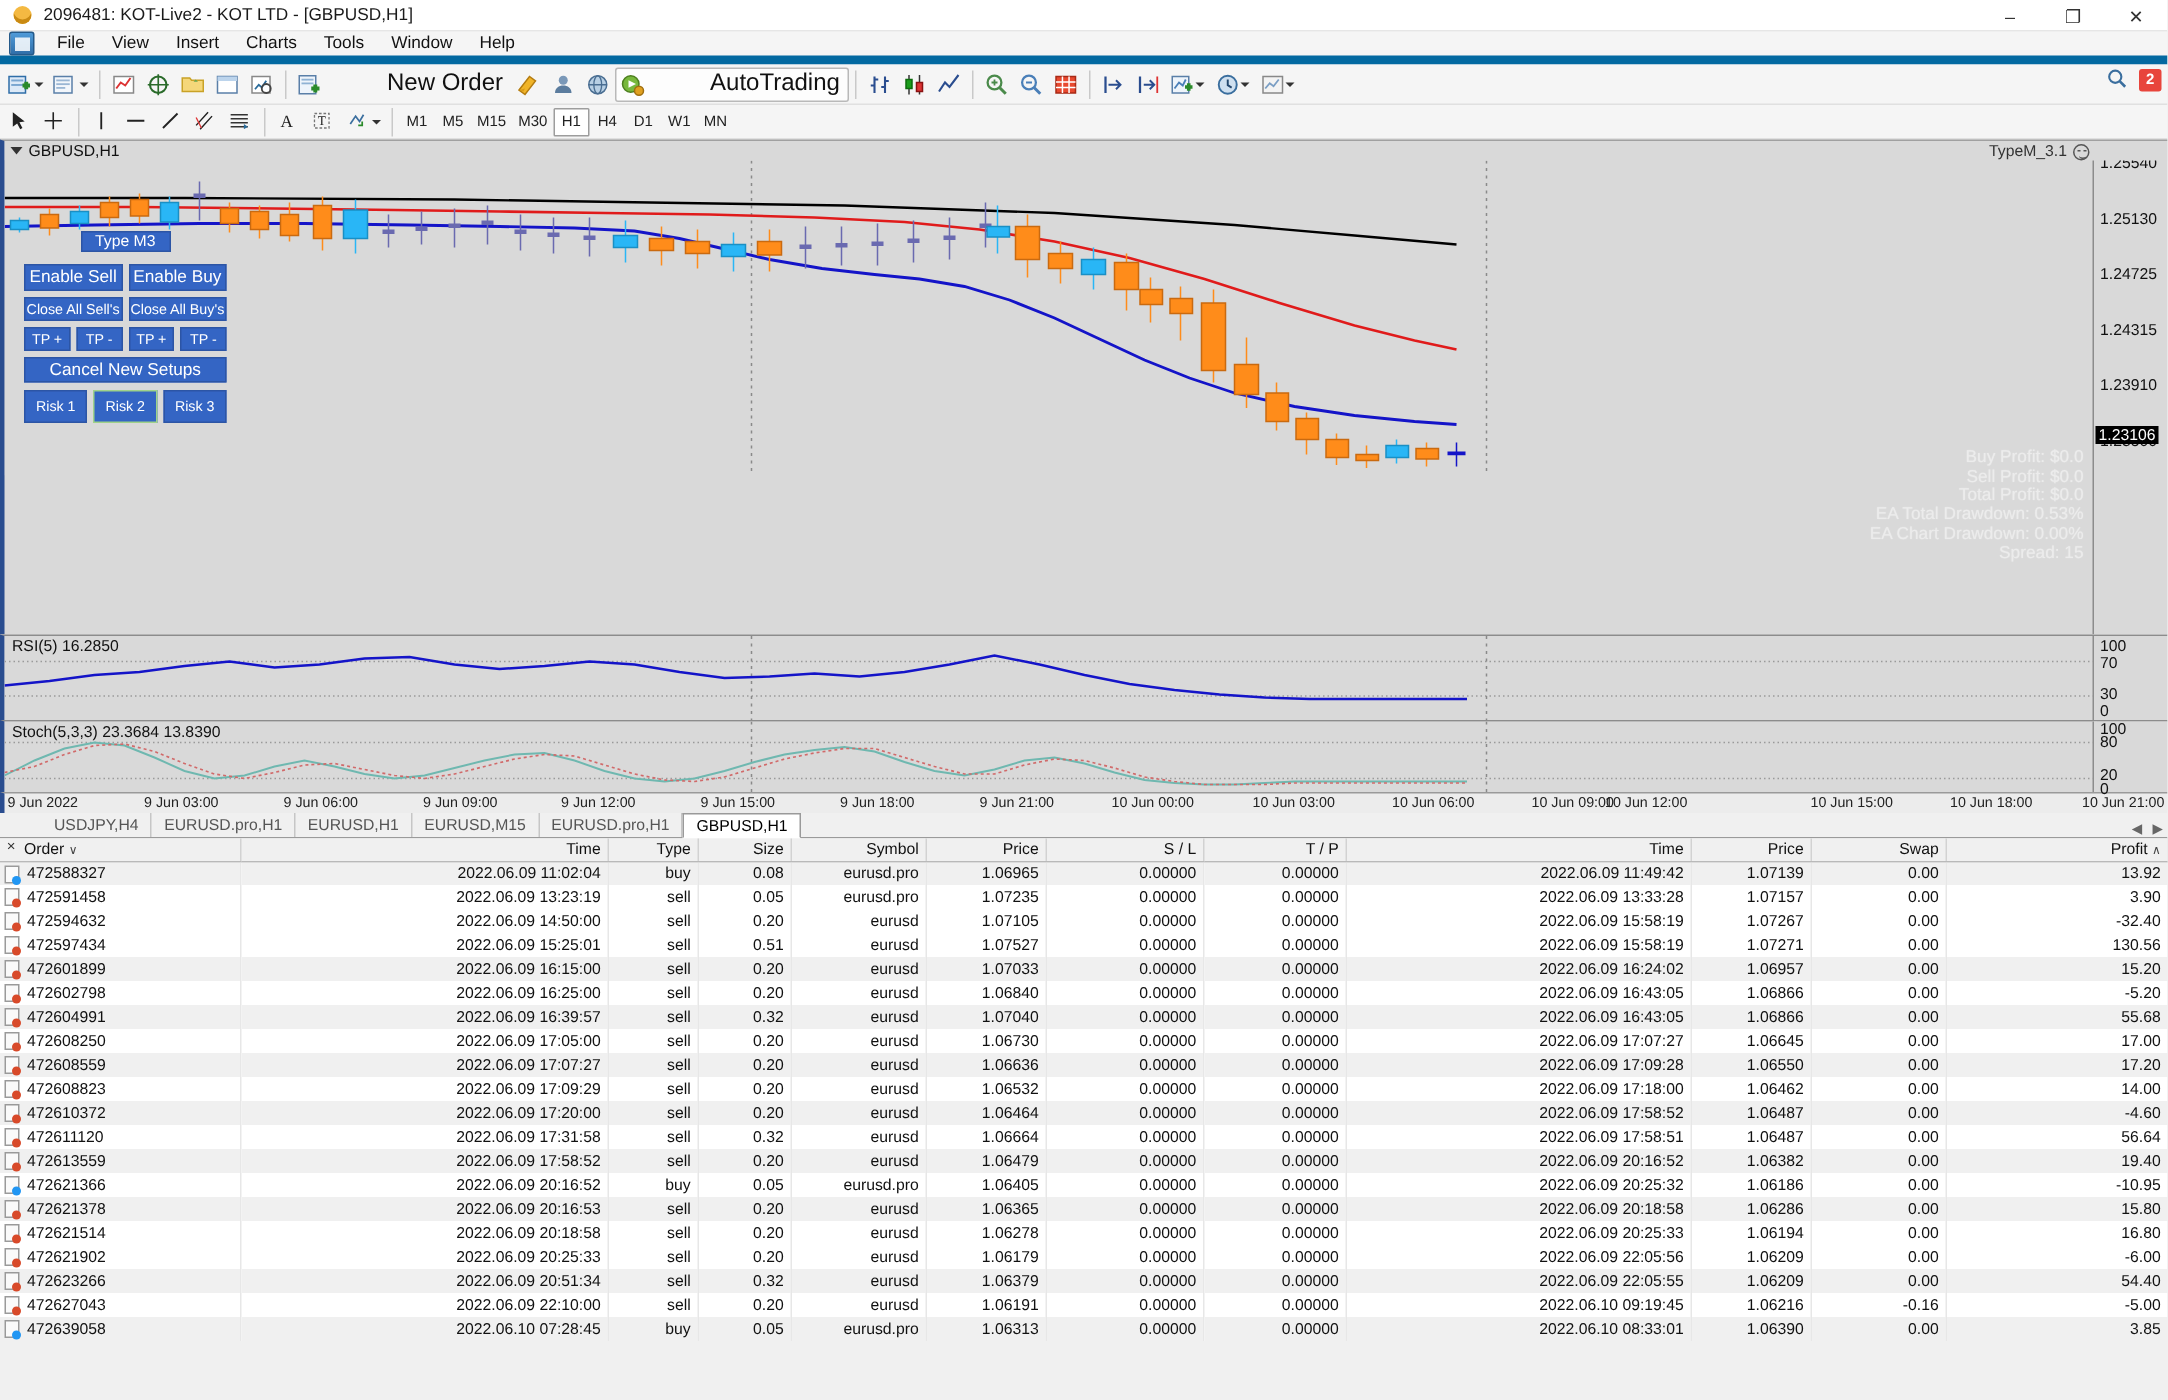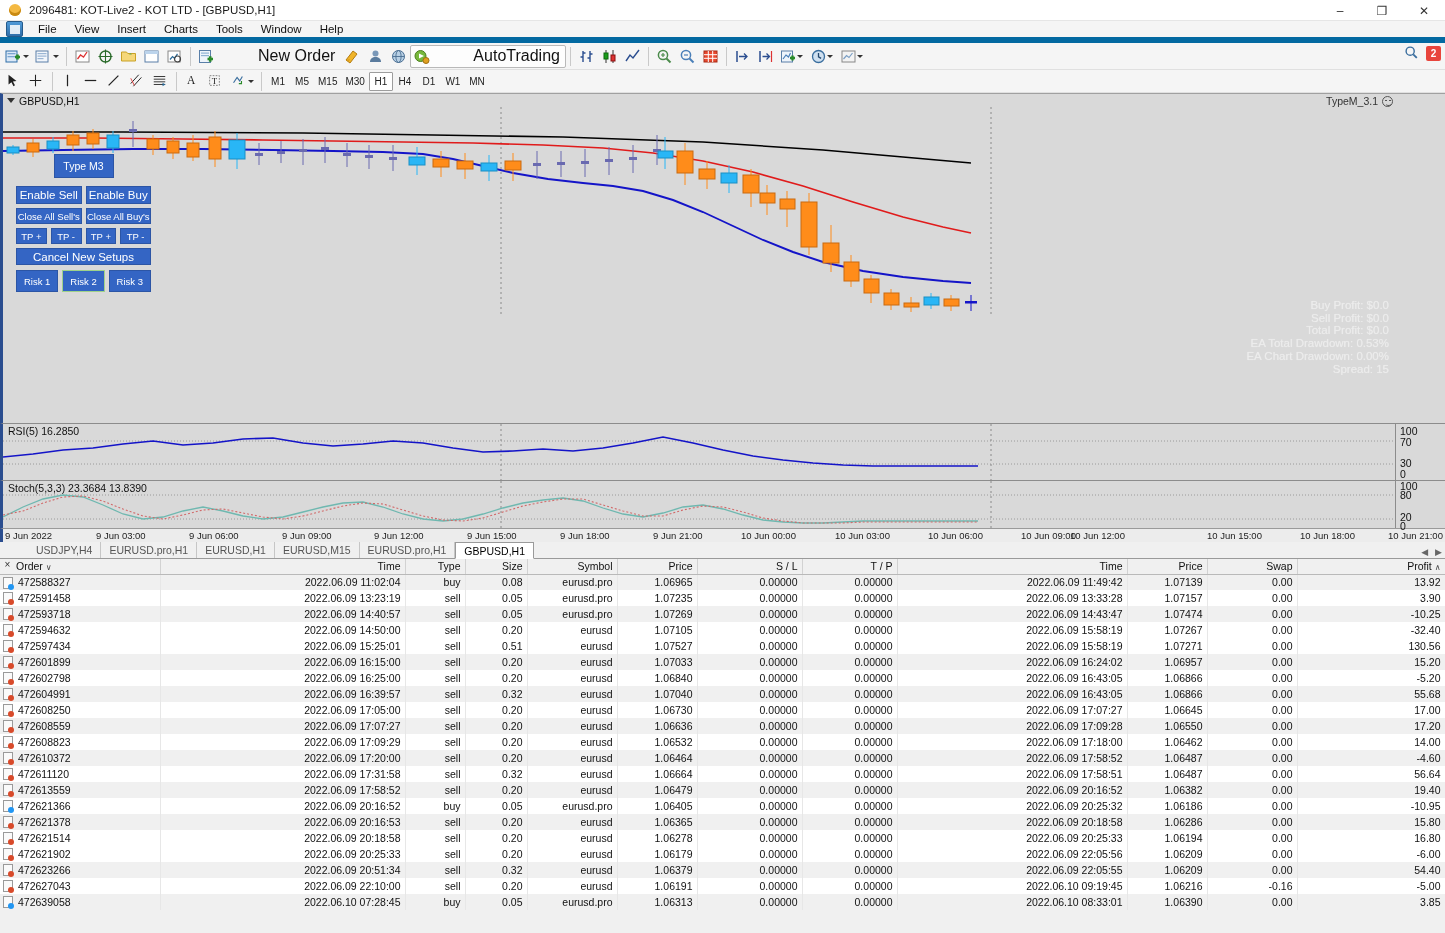--- a/index.html
+++ b/index.html
@@ -129,21 +129,21 @@
   }
 
   
   .ea-panel { position: absolute; left: 13px; top: 60px; z-index: 8; width: 135px; }
   .ea-btn {
     background: #3465c4; color: #fff; border: 1px solid #2c55a5;
     display: flex; align-items: center; justify-content: center;
     font-size: 10.5px; cursor: default; user-select: none;
   }
   .ea-row { display: flex; gap: 4px; margin-bottom: 4px; }
-  .ea-type { width: 60px; height: 24px; margin: 0 auto 8px auto; font-size: 10.5px; }
+  .ea-type { width: 60px; height: 14px; margin: 0 auto 8px auto; font-size: 10.5px; }
   .ea-big { flex: 1; height: 18px; font-size: 11.5px; }
   .ea-mid { flex: 1; height: 16px; font-size: 9.5px; }
   .ea-tp { flex: 1; height: 16px; font-size: 9.5px; }
   .ea-wide { width: 100%; height: 17px; font-size: 11.5px; margin-bottom: 5px; }
   .ea-risk { flex: 1; height: 22px; font-size: 9.5px; }
   .ea-risk.sel { border: 1px solid #9fd28a; }
 
   
   .subwin { position: relative; background: #d9d9d9; border-top: 1px solid #8c8c8c; }
   .subwin-label {
@@ -795,20 +795,29 @@
         <div class="ea-btn ea-tp">TP -</div>
       </div>
       <div class="ea-btn ea-wide">Cancel New Setups</div>
       <div class="ea-row">
         <div class="ea-btn ea-risk">Risk 1</div>
         <div class="ea-btn ea-risk sel">Risk 2</div>
         <div class="ea-btn ea-risk">Risk 3</div>
       </div>
     </div>
 
+    <div class="price-scale">
+      <span class="ps-tick" style="top:9px">1.25540</span>
+      <span class="ps-tick" style="top:46px">1.25130</span>
+      <span class="ps-tick" style="top:83px">1.24725</span>
+      <span class="ps-tick" style="top:120px">1.24315</span>
+      <span class="ps-tick" style="top:157px">1.23910</span>
+      <span class="ps-tick" style="top:194px">1.23500</span>
+      <span class="ps-cur" style="top:190px">1.23106</span>
+    </div>
   </div>
 
   <div class="subwin" style="height:57px; border-left:3px solid #2a4d8f;">
     <div class="subwin-label">RSI(5) 16.2850</div>
     <svg width="1395" height="57" viewBox="0 0 1395 57" style="display:block">
       <rect width="1395" height="57" fill="#d9d9d9"></rect>
       <line x1="0" y1="17" x2="1395" y2="17" stroke="#9a9a9a" stroke-dasharray="1 2"></line>
       <line x1="0" y1="40" x2="1395" y2="40" stroke="#9a9a9a" stroke-dasharray="1 2"></line>
       <line x1="498" y1="0" x2="498" y2="57" stroke="#8a8a8a" stroke-dasharray="2 3"></line>
       <line x1="988" y1="0" x2="988" y2="57" stroke="#8a8a8a" stroke-dasharray="2 3"></line>
@@ -928,34 +937,20 @@
             <td>0.05</td>
             <td>eurusd.pro</td>
             <td>1.07235</td>
             <td>0.00000</td>
             <td>0.00000</td>
             <td>2022.06.09 13:33:28</td>
             <td>1.07157</td>
             <td>0.00</td>
             <td>3.90</td>
           </tr>
-          <tr class="odd">
-            <td class="order"><span class="ord-ico"></span>472593718</td>
-            <td>2022.06.09 14:40:57</td>
-            <td>sell</td>
-            <td>0.05</td>
-            <td>eurusd.pro</td>
-            <td>1.07269</td>
-            <td>0.00000</td>
-            <td>0.00000</td>
-            <td>2022.06.09 14:43:47</td>
-            <td>1.07474</td>
-            <td>0.00</td>
-            <td>-10.25</td>
-          </tr>
           <tr class="even">
             <td class="order"><span class="ord-ico"></span>472594632</td>
             <td>2022.06.09 14:50:00</td>
             <td>sell</td>
             <td>0.20</td>
             <td>eurusd</td>
             <td>1.07105</td>
             <td>0.00000</td>
             <td>0.00000</td>
             <td>2022.06.09 15:58:19</td>

